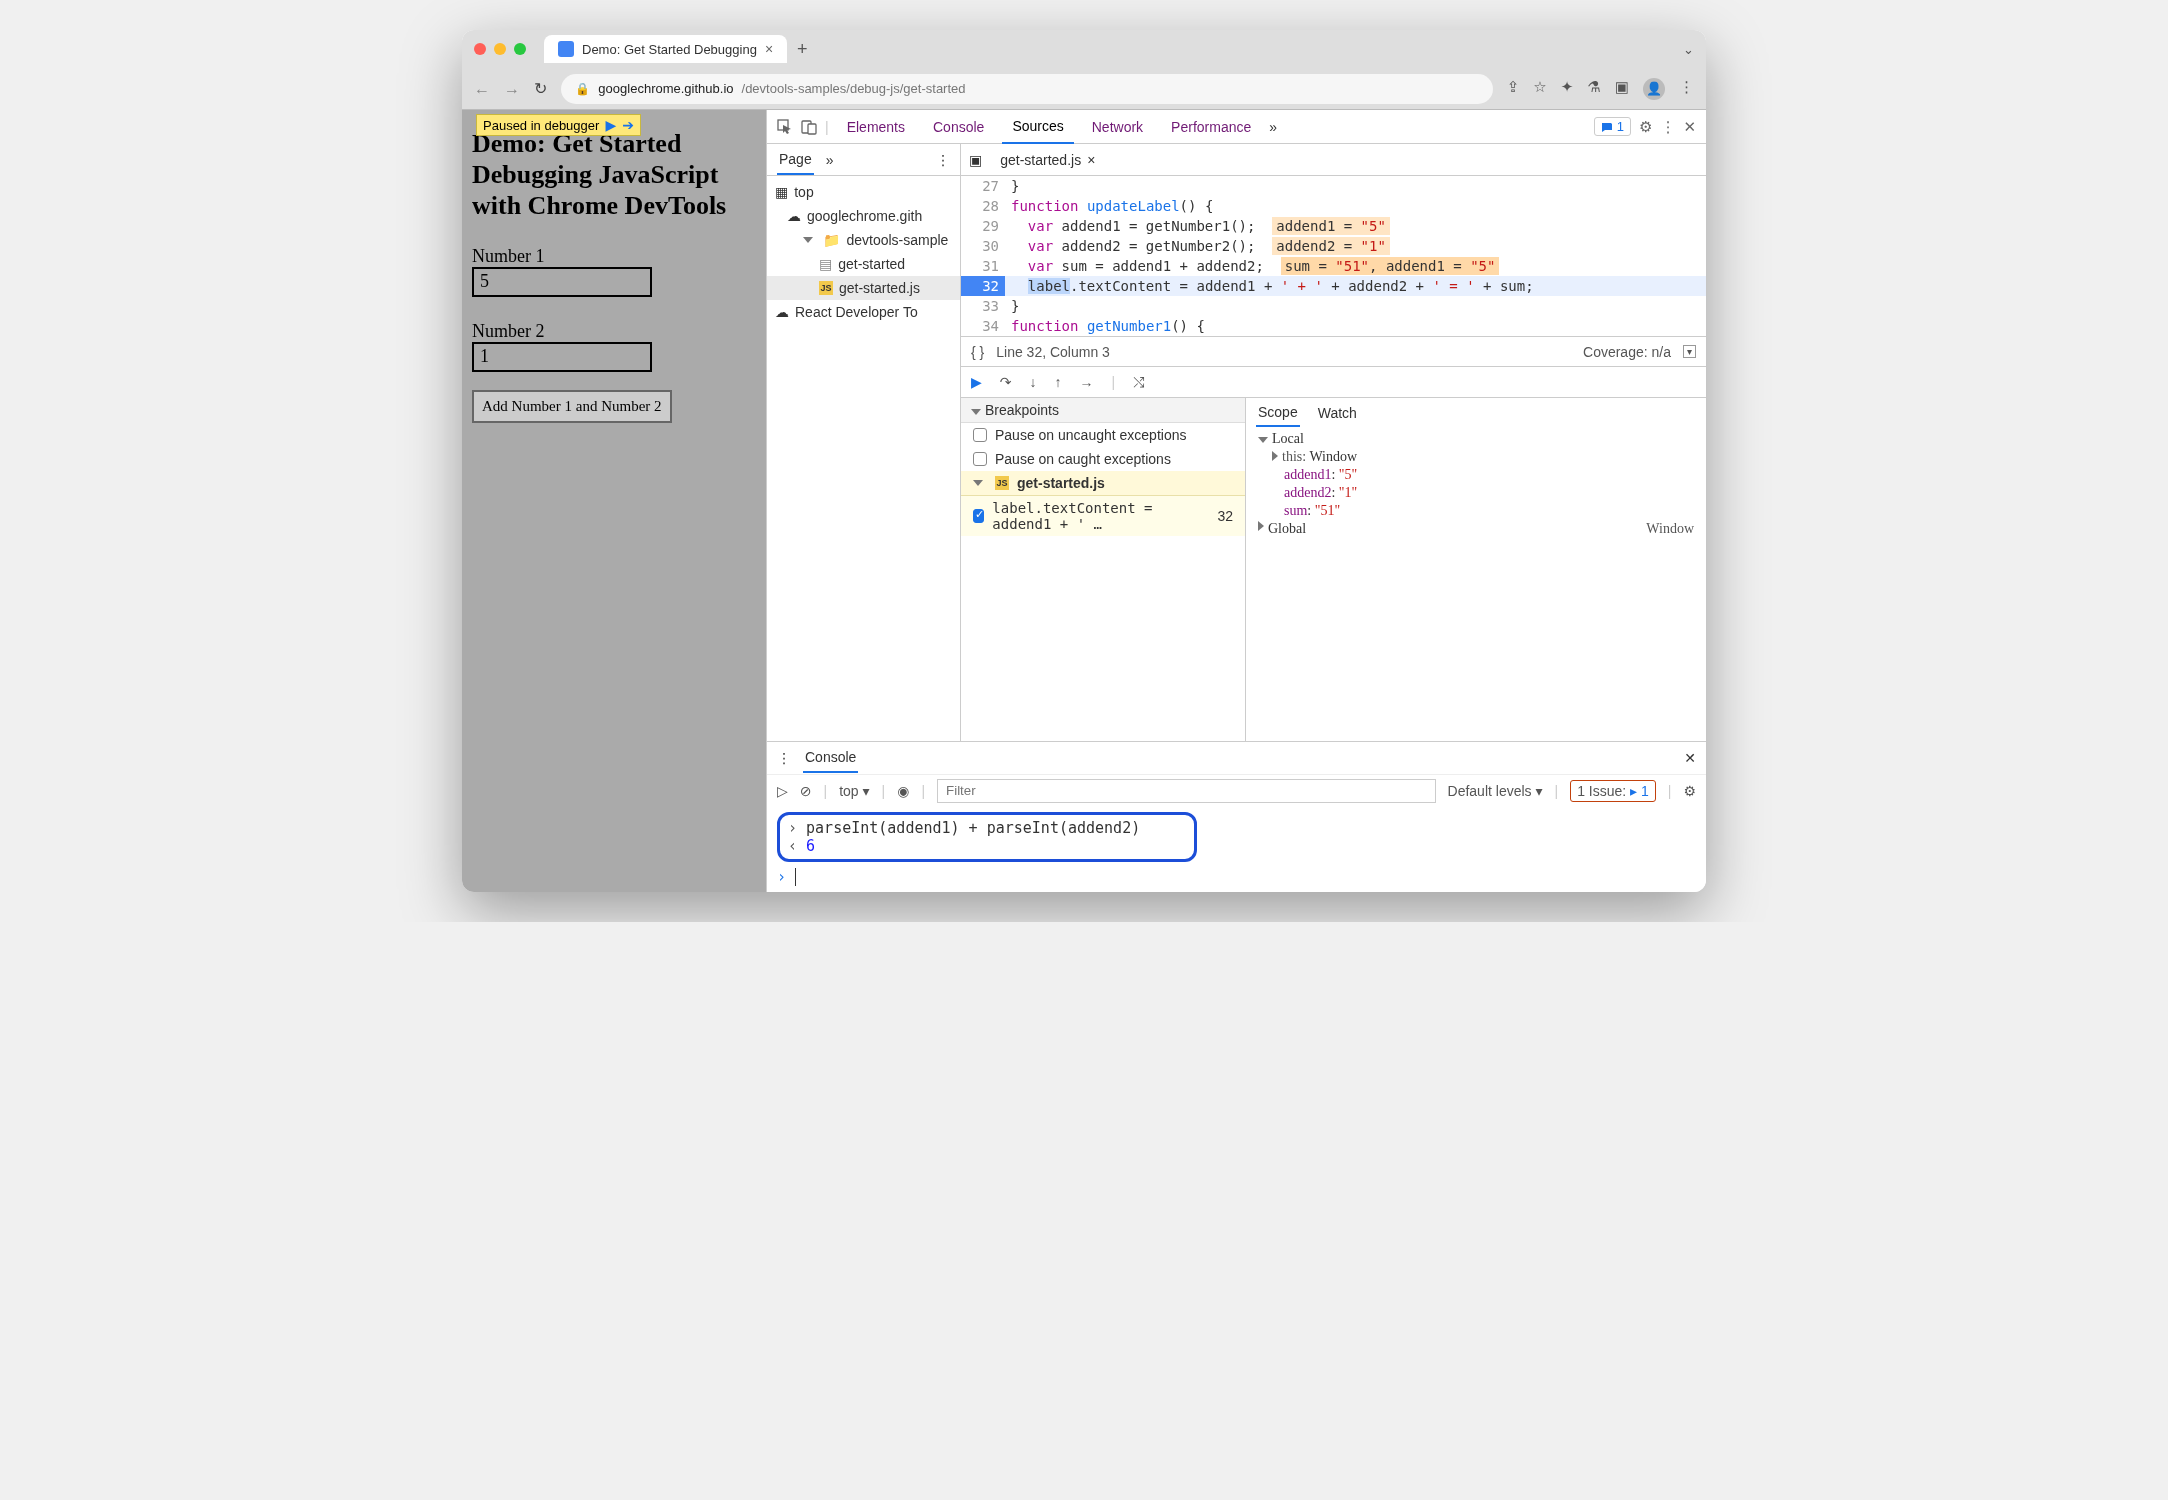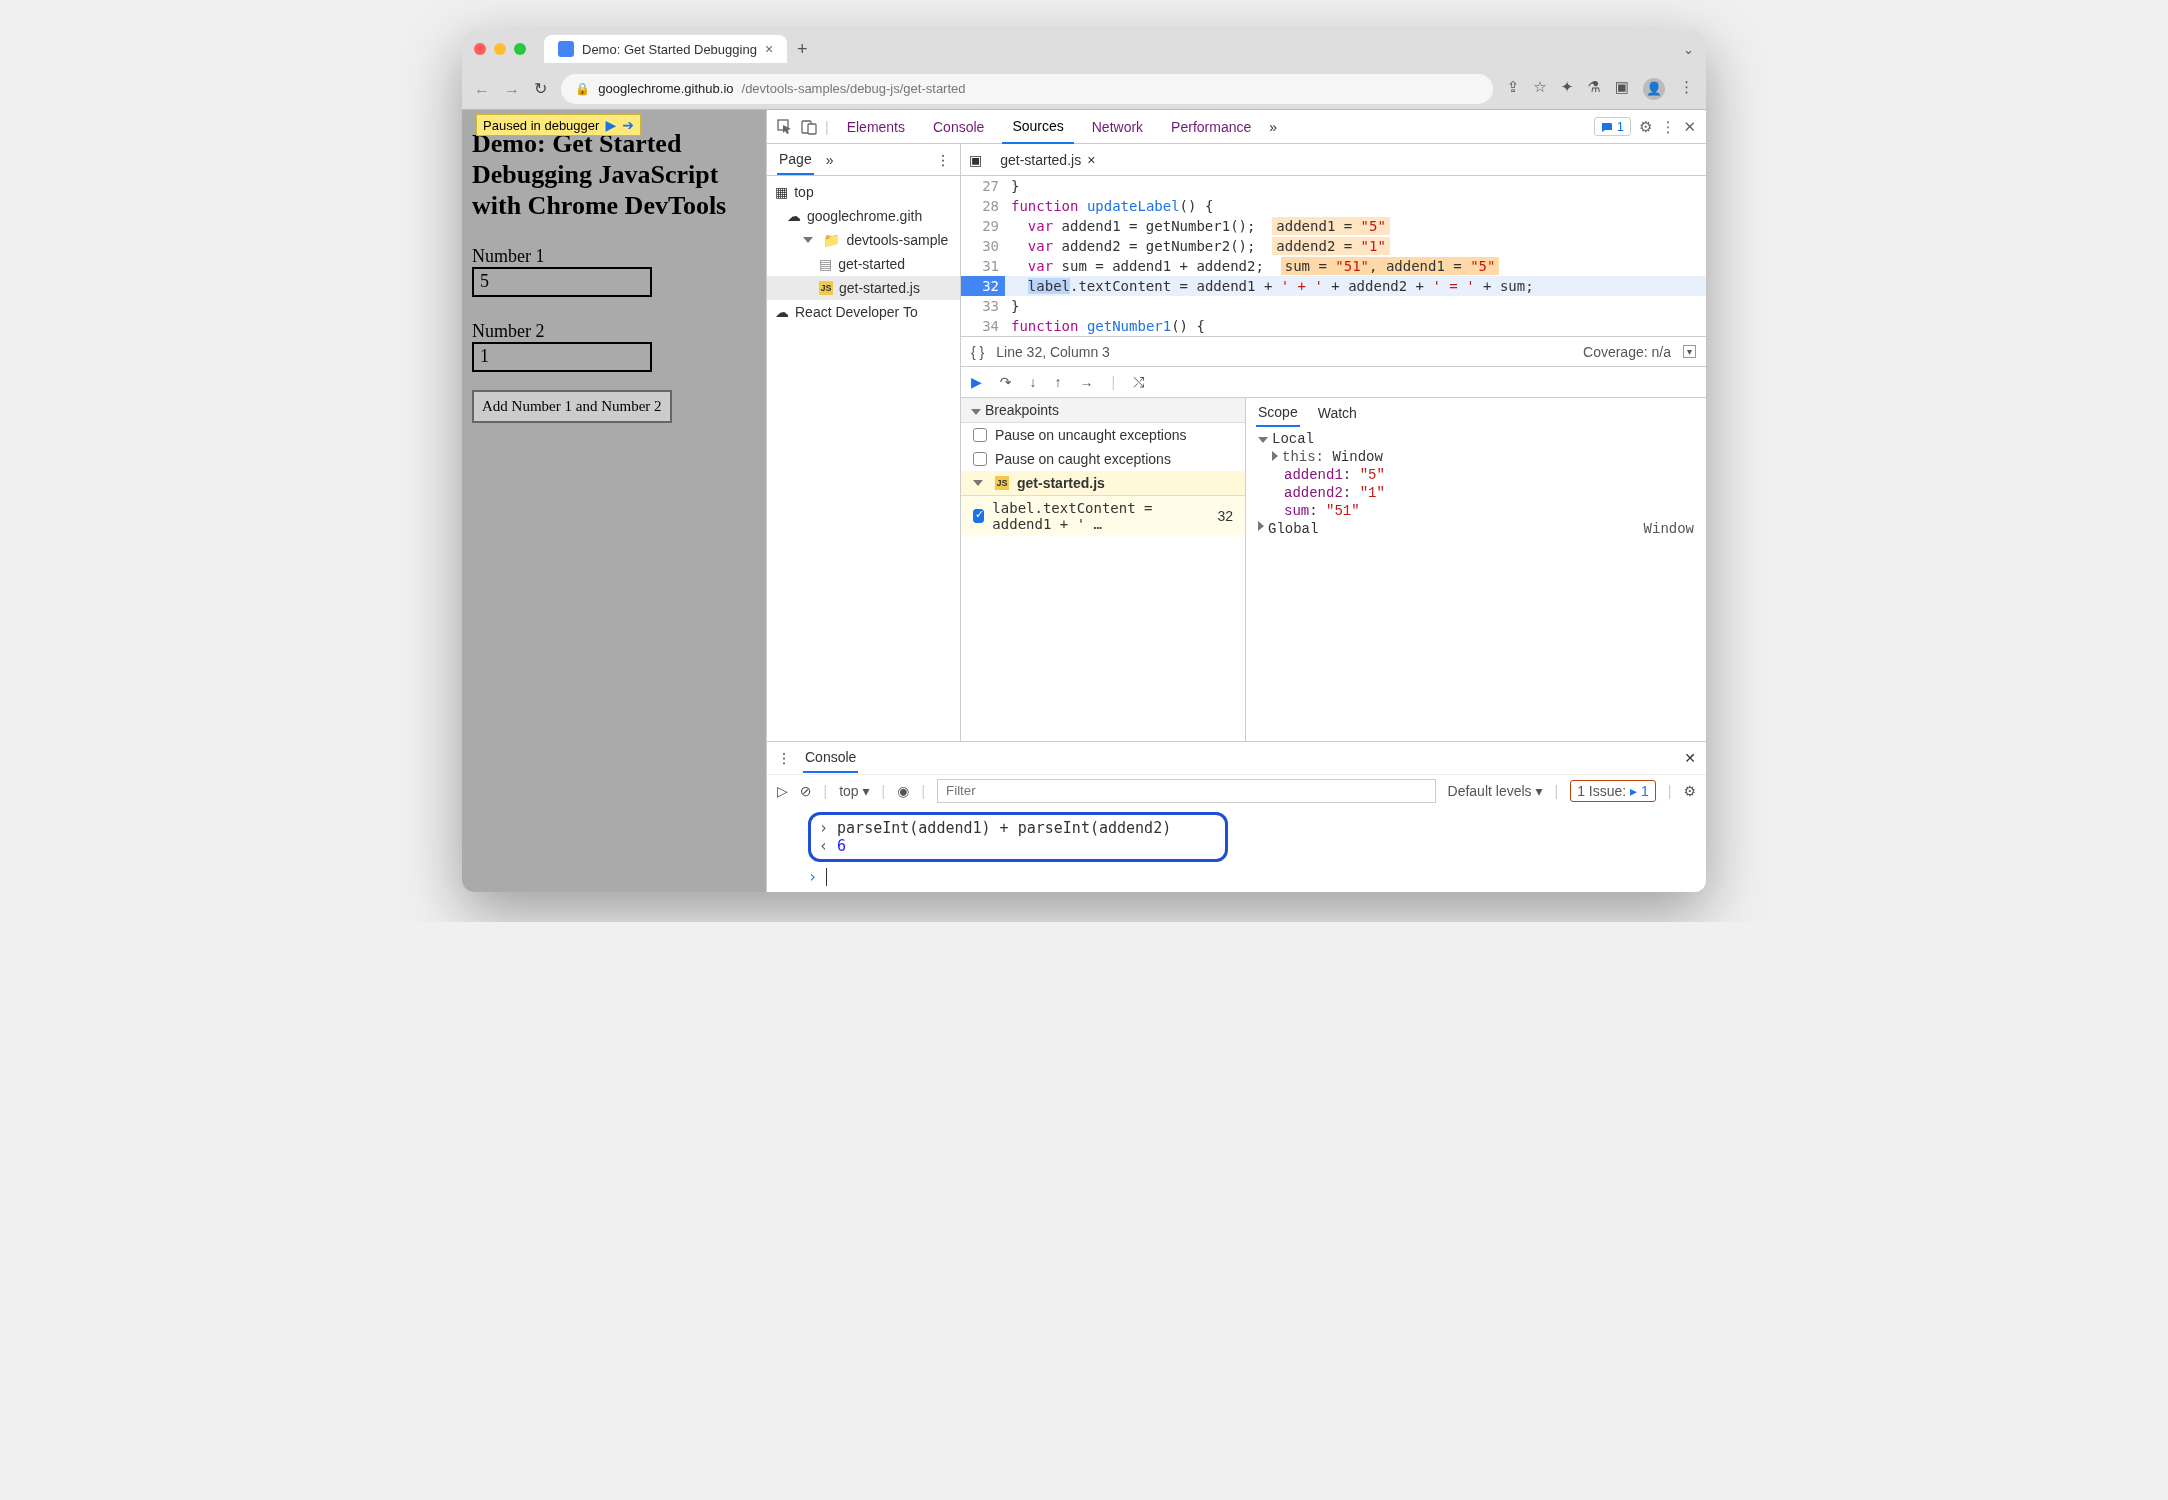--- a/index.html
+++ b/index.html
@@ -69,29 +69,29 @@
 .scope-panel { width: 460px; overflow: hidden; }
 .panel-head { padding: 4px 10px; color: #333; background: #f3f3f3; border-bottom: 1px solid #ddd; }
 .panel-row { padding: 4px 12px; display: flex; align-items: center; gap: 8px; }
 .panel-row.hl { background: #fff9d9; border-bottom: 1px solid #e9e0a8; }
 .panel-row.hl2 { background: #fffde8; }
 .cb { width: 14px; height: 14px; border: 1px solid #888; border-radius: 3px; }
 .cb.on { background: #1a73e8; border-color: #1a73e8; position: relative; }
 .cb.on::after { content: "✓"; color: #fff; font-size: 11px; position: absolute; top: -2px; left: 1px; }
 .scope-tabs { height: 30px; display: flex; align-items: center; padding: 0 10px; gap: 16px; }
 .scope-tab { padding: 5px 2px; } .scope-tab.active { border-bottom: 2px solid #1a73e8; }
-.scope-body { font-family: Liberation Mono, monospace; font-size: 14px; padding: 2px 0; }
+.scope-body { font-family: Liberation Serif, serif; font-size: 14px; padding: 2px 0; }
 .scope-line { padding: 1px 12px; }
 .scope-line .k { color: #881280; } .scope-line .v { color: #c41a16; } .scope-line .g { color: #555; }
 .drawer { border-top: 1px solid #ccc; }
 .drawer-head { height: 32px; display: flex; align-items: center; padding: 0 10px; gap: 12px; }
 .drawer-head .ct { border-bottom: 2px solid #1a73e8; padding: 6px 2px; }
 .drawer-tools { height: 32px; border-top: 1px solid #eee; display: flex; align-items: center; padding: 0 10px; gap: 12px; color: #555; }
 .drawer-tools input { flex: 1; border: 1px solid #ccc; height: 24px; padding: 0 8px; }
-.console-body { font-family: ui-monospace, Menlo, monospace; font-size: 15px; padding: 6px 10px; margin-left: 31px; }
+.console-body { font-family: ui-monospace, Menlo, monospace; font-size: 15px; padding: 6px 10px; }
 .eval-box { border: 3px solid #1c4ed8; border-radius: 12px; padding: 4px 8px; display: inline-block; min-width: 420px; }
 .prompt { color: #555; } .result { color: #1a1aff; }
 .tri { display:inline-block; width:0; height:0; border-top:5px solid transparent; border-bottom:5px solid transparent; border-left:6px solid #777; margin-right:4px;}
 .tri.dn { border-left:5px solid transparent; border-right:5px solid transparent; border-top:6px solid #777; border-bottom:none;}
 .js-ico { display:inline-block; width:14px; height:14px; background:#f2c94c; text-align:center; font-size:9px; line-height:14px; font-weight:bold; }
 svg { display: block; }
 </style>
 </head>
 <body>
 

